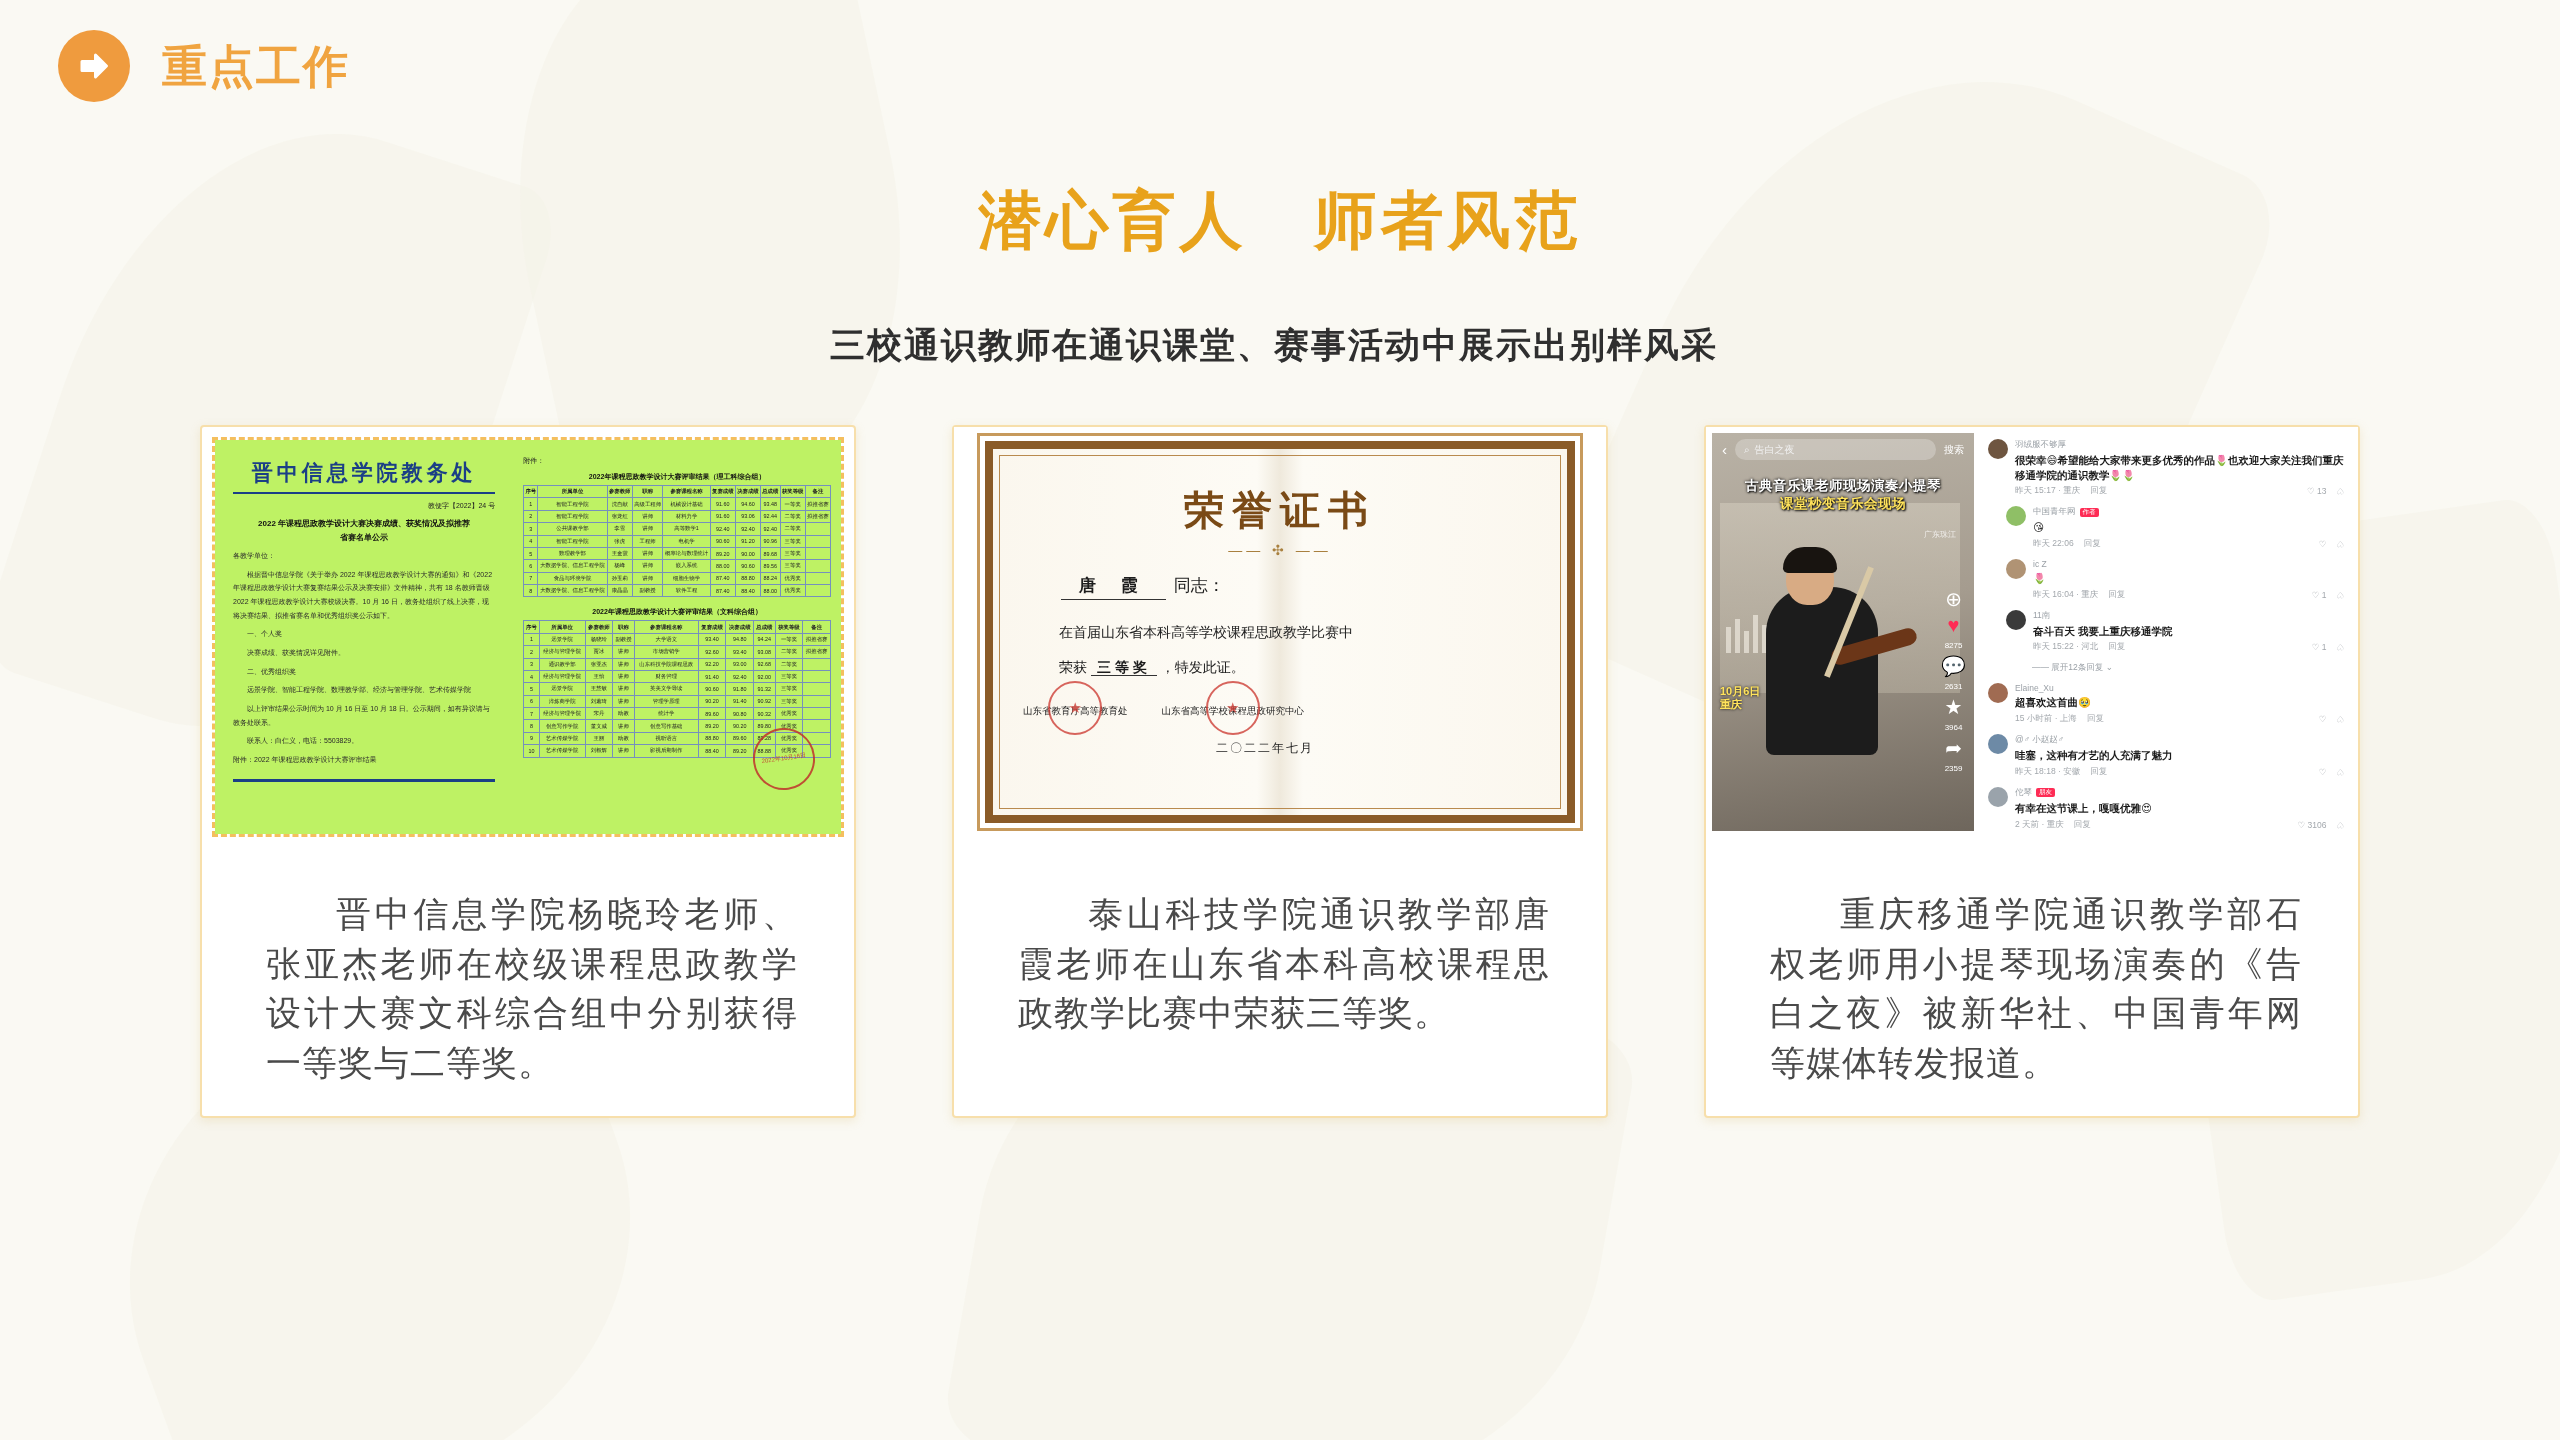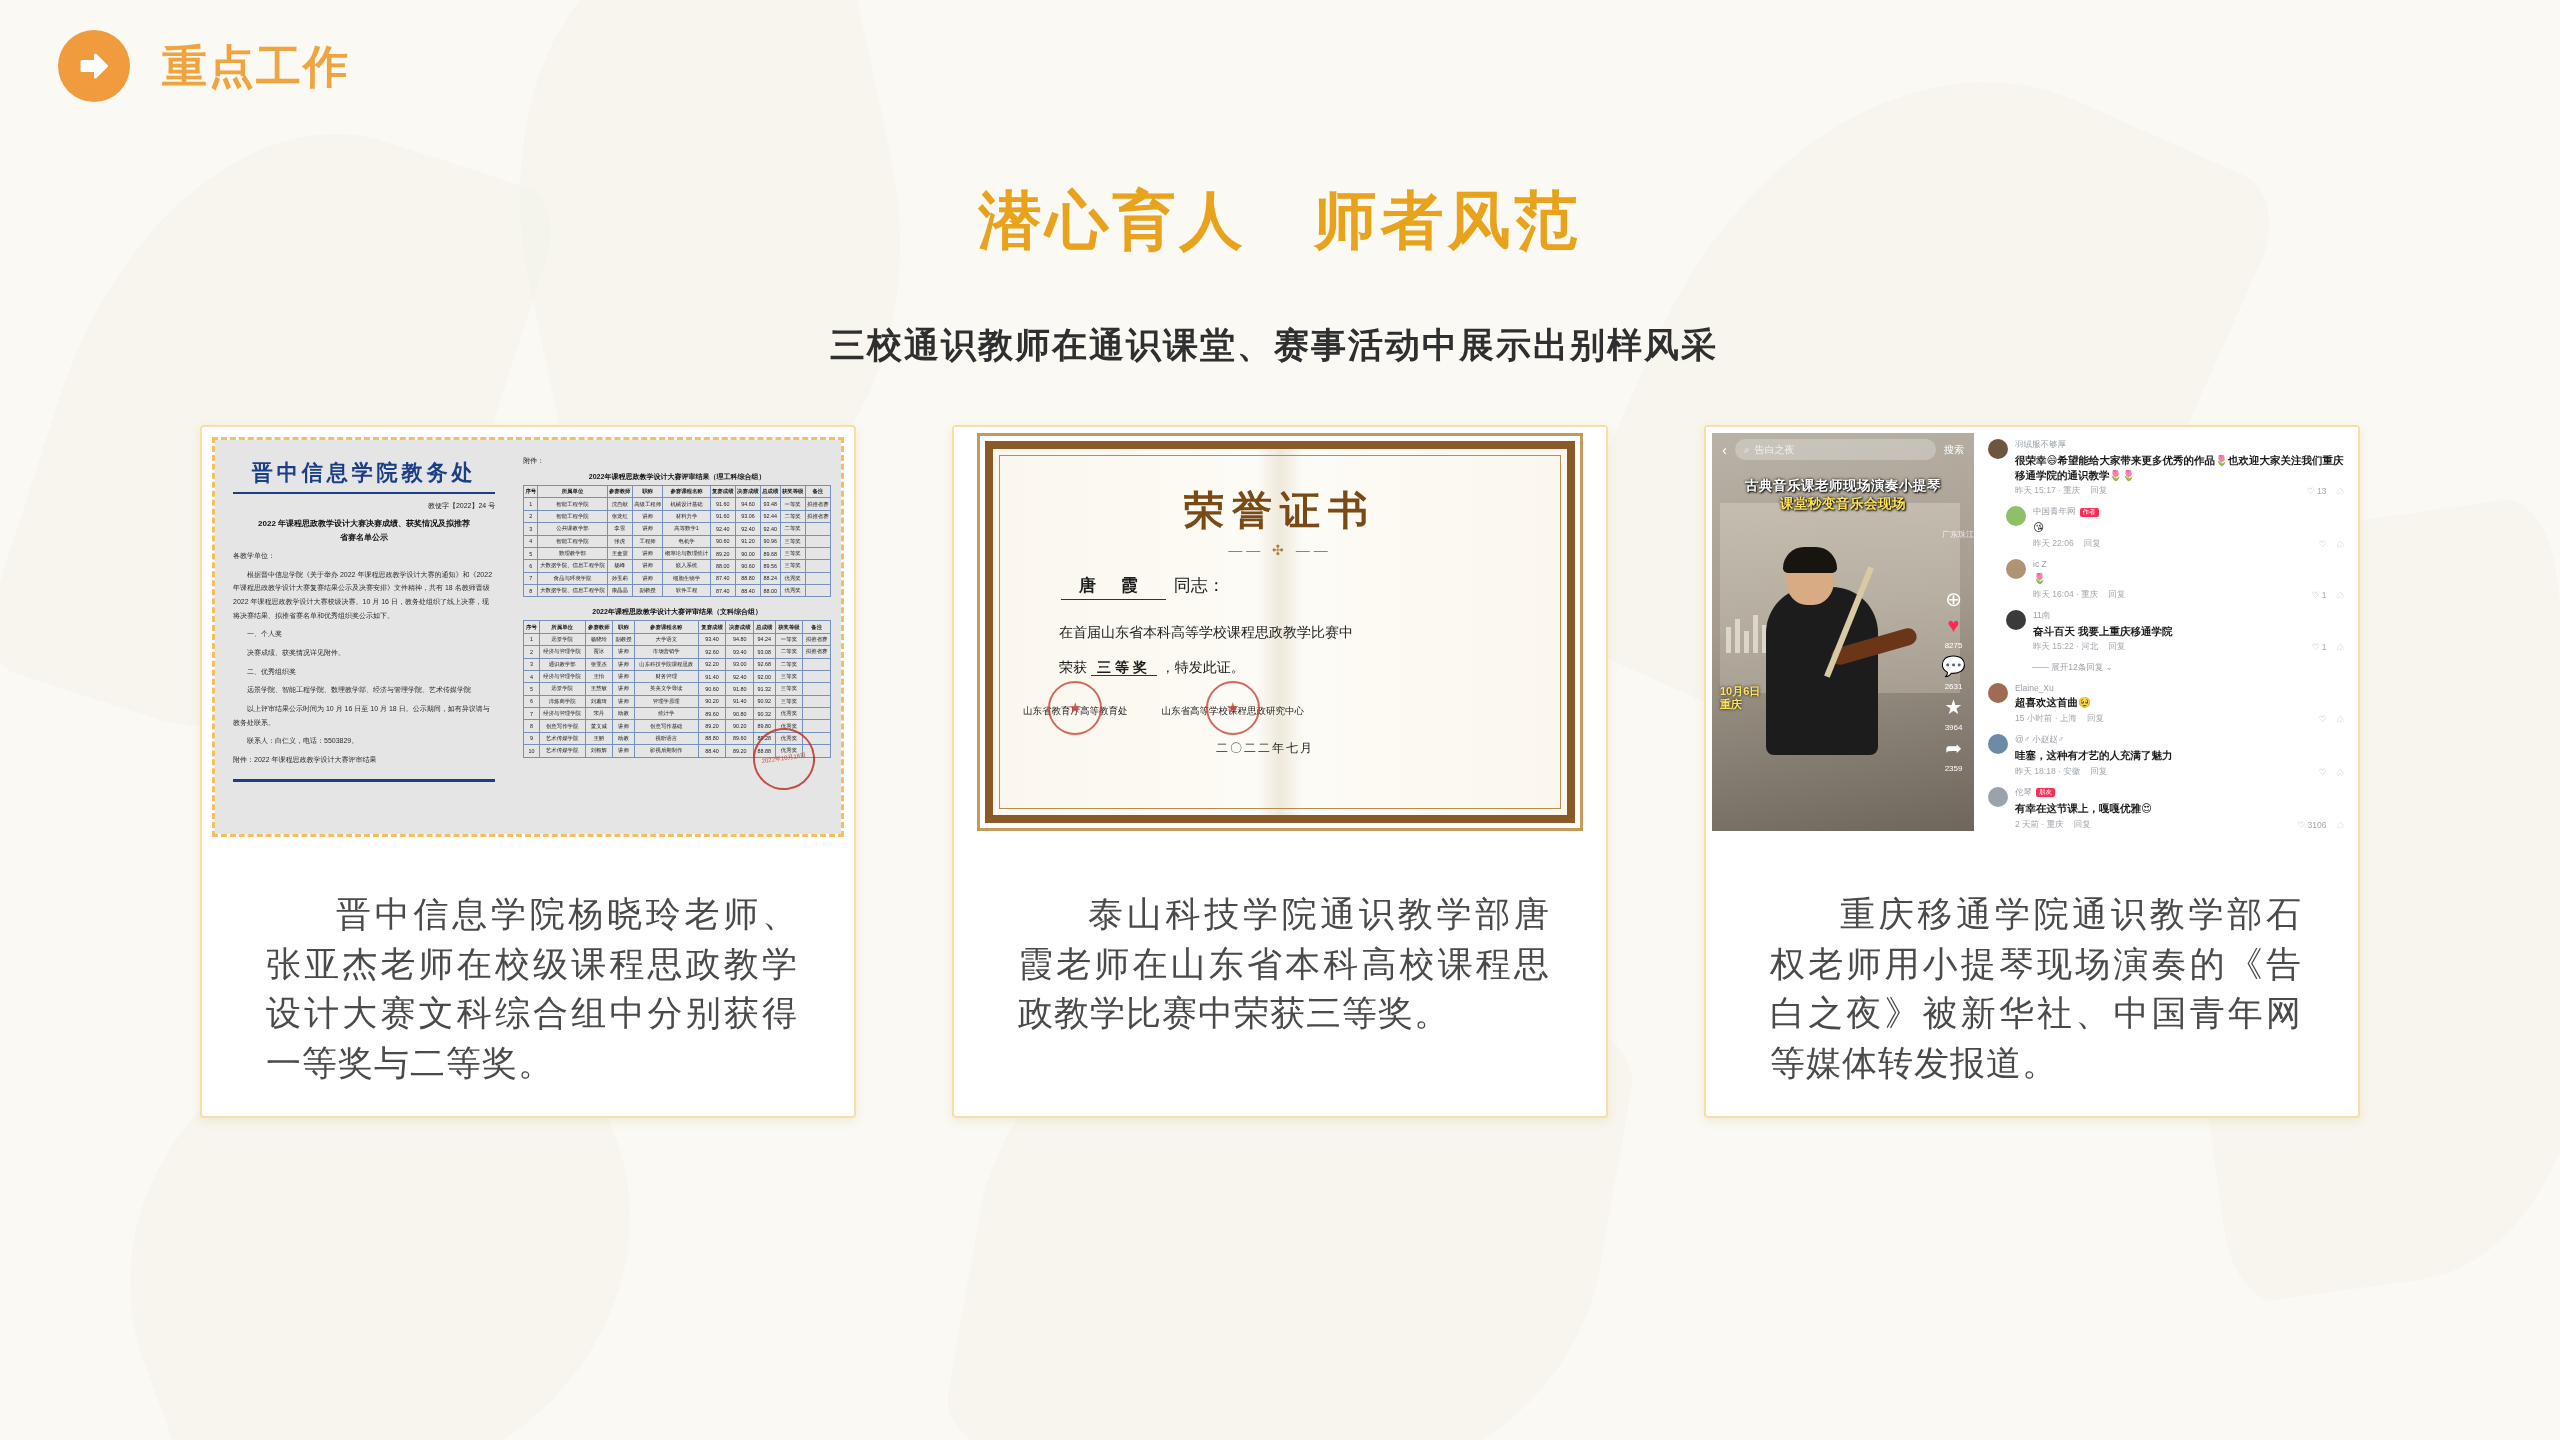--- a/index.html
+++ b/index.html
@@ -79,21 +79,21 @@
   }
   .card-media.nodash { border: none; margin: 0; height: 410px; }
   .card-text {
     font-size: 35px; line-height: 1.42; color: #4a4a4a;
     padding: 52px 56px 10px 64px;
     text-indent: 2em; text-align: justify;
     letter-spacing: 1px;
   }
 
   
-  .doc { display: flex; width: 100%; height: 100%; background:#e5e5e5; }
+  .doc { display: flex; width: 100%; height: 100%; background:#bef264;justify-content:space-between; }
   .doc-left  { width: 47%; padding: 18px 14px 0 18px; border-right: 0; }
   .doc-right { width: 53%; padding: 16px 10px 0 14px; }
   .doc-head {
     font-family: "Liberation Serif", serif;
     font-size: 22px; font-weight: 700; color: #1b3f86;
     letter-spacing: 4px; text-align: center; white-space: nowrap;
     transform: scaleX(.96);
   }
   .doc-rule { height: 2px; background: #1b3f86; margin: 4px 0 7px 0; }
   .doc-no { font-size: 7px; color: #222; text-align: right; margin-bottom: 6px; }
@@ -202,21 +202,21 @@
   }
   .vid-violin {
     position:absolute; left: 118px; bottom: 176px; width: 88px; height: 17px;
     background:#6b3618; border-radius: 9px; transform: rotate(-16deg);
   }
   .vid-bow {
     position:absolute; left: 134px; bottom: 150px; width: 6px; height: 118px;
     background:#d9c9a6; transform: rotate(22deg);
   }
   .vid-logo {
-    position:absolute; right: 0; top: 96px; color:#fff; font-size:8px; opacity:.75;
+    position:absolute; right: 18px; top: 96px; color:#fff; font-size:8px; opacity:.75;
   }
   .vid-date {
     position:absolute; left: 8px; bottom: 120px;
     font-size: 11px; font-weight:700; color:#ffe35c; line-height:1.2;
     text-shadow: 0 0 3px #000;
   }
   .vid-rail {
     position:absolute; right: 8px; bottom: 58px;
     display:flex; flex-direction:column; align-items:center; gap: 6px;
     color:#fff; font-size: 8px;

